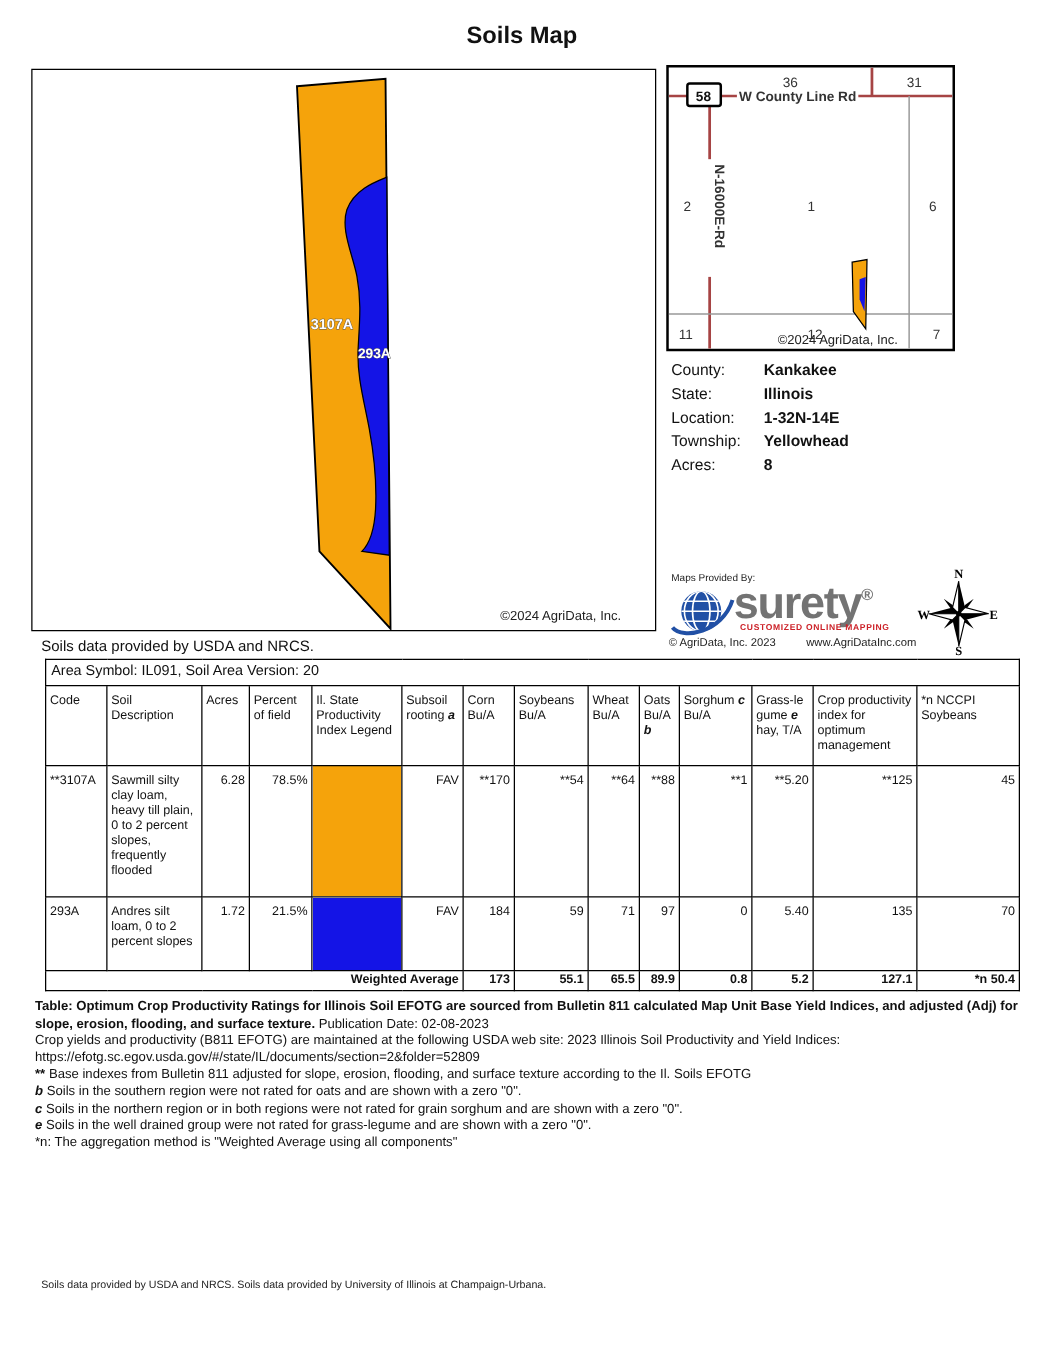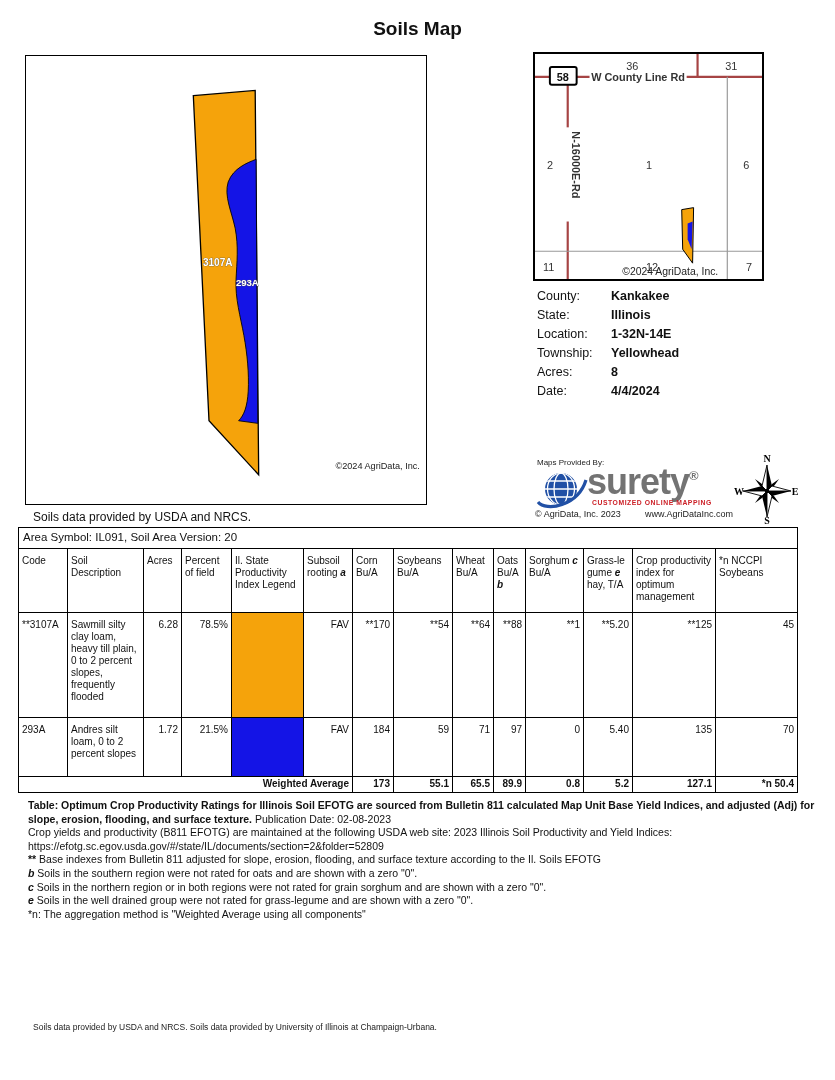--- a/index.html
+++ b/index.html
@@ -3,21 +3,21 @@
 <meta charset="utf-8">
 <style>
   * { margin:0; padding:0; box-sizing:border-box; }
   body { background:#fff; font-family:"Liberation Sans", sans-serif; }
   .page { position:relative; width:835px; height:1080px; background:#fff; overflow:hidden; }
 
   .title { position:absolute; left:0; top:18px; width:835px; text-align:center;
            font-size:19px; font-weight:bold; color:#111; }
 
   
-  .soil-map-frame { position:absolute; left:25px; top:55px; width:402px; height:450px;
+  .soil-map-frame { position:absolute; left:25px; top:55px; width:500px; height:450px;
                     border:1px solid #000; background:#fff; }
   .soil-map-frame svg { display:block; width:100%; height:100%; }
 
   .usda-note { position:absolute; left:33px; top:510px; font-size:12px; color:#111;text-align:right; }
 
   
   .loc-map-frame { position:absolute; left:533px; top:52px; width:231px; height:229px;
                    border:2px solid #000; background:#fff; }
   .loc-map-frame svg { display:block; width:100%; height:100%; }
 
@@ -34,21 +34,21 @@
                 letter-spacing:-1px; color:#737373; line-height:1; }
   .brand-text sup { font-size:13px; vertical-align:14px; letter-spacing:0; }
   .tagline { position:absolute; left:592px; top:499px; font-size:6.8px; font-weight:bold;
              letter-spacing:0.55px; color:#CC2027; }
   .credit  { position:absolute; left:535px; top:509px; font-size:9px; color:#222; }
   .site    { position:absolute; left:645px; top:509px; font-size:9px; color:#222; }
   .compass { position:absolute; left:733px; top:452px; }
   .compass text { font-family:"Liberation Serif", serif; font-weight:bold; font-size:10px; }
 
   
-  .soil-table { position:absolute; left:18px; top:527px; border-collapse:collapse;
+  .soil-table { position:absolute; left:36px; top:527px; border-collapse:collapse;
                 table-layout:fixed; width:779px; font-size:10px; color:#111; }
   .soil-table td, .soil-table th { border:1px solid #000; padding:6px 3px; vertical-align:top;
                                    font-weight:normal; text-align:left; line-height:1.2;
                                    overflow:hidden; }
   .soil-table .area-row td { font-size:11.5px; height:20px; padding:3px 4px; }
   .soil-table th { height:64px; }
   .soil-table th i, .notes i { font-weight:bold; font-style:italic; }
   .soil-table .r { text-align:right; }
   .soil-table .row-main td { height:105px; }
   .soil-table .row-sub td { height:59px; }
@@ -130,24 +130,20 @@
       <span class="info-label">Location:</span>
       <span class="info-value">1-32N-14E</span>
     </div>
     <div class="info-row">
       <span class="info-label">Township:</span>
       <span class="info-value">Yellowhead</span>
     </div>
     <div class="info-row">
       <span class="info-label">Acres:</span>
       <span class="info-value">8</span>
-    </div>
-    <div class="info-row">
-      <span class="info-label">Date:</span>
-      <span class="info-value">4/4/2024</span>
     </div>
   </div>
 
   <div class="provider-heading">Maps Provided By:</div>
   <svg class="globe" width="52" height="46" viewBox="0 0 52 46">
     <defs>
         <clipPath id="gclip">
           <circle cx="25" cy="23" r="16"></circle>
         </clipPath>
       </defs>

